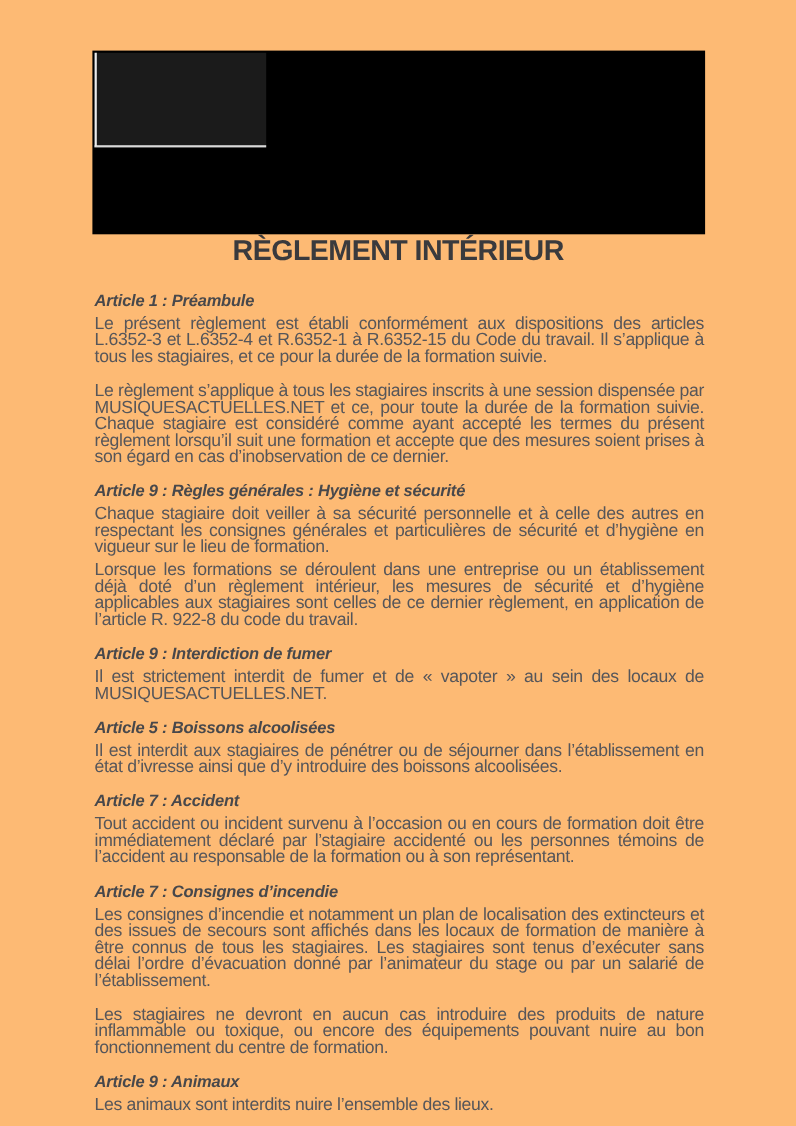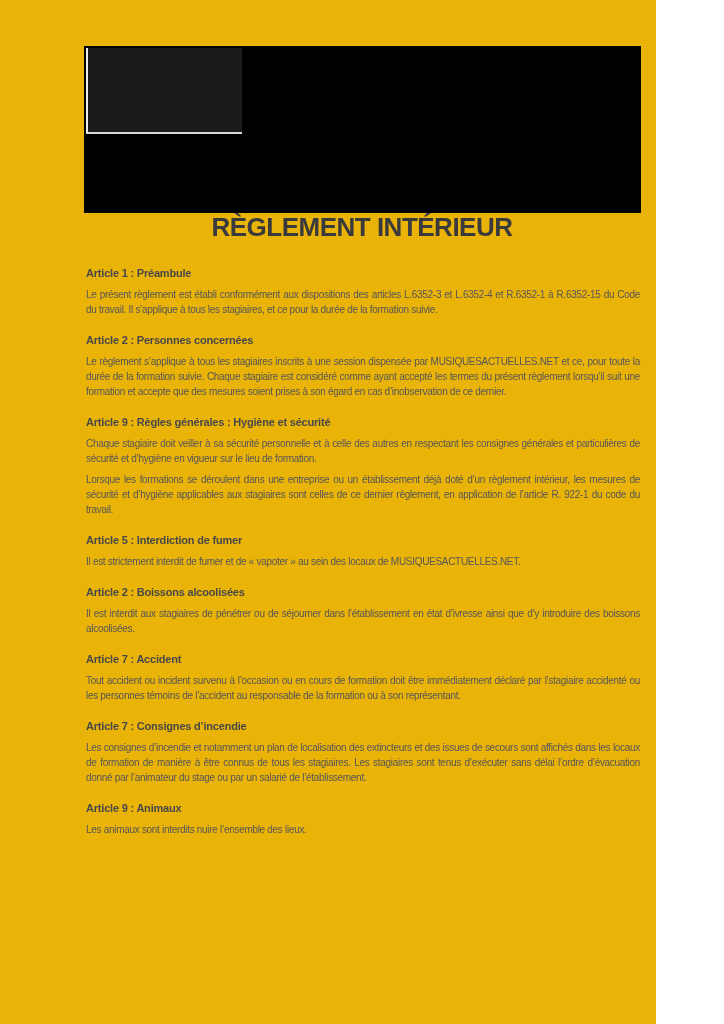--- a/index.html
+++ b/index.html
@@ -2,23 +2,23 @@
 <html lang="fr"><head>
 <meta charset="utf-8">
 <style>
   html, body {
     margin: 0;
     padding: 0;
     background: #ffffff;
   }
   .page {
     position: relative;
-    width: 656px;
+    width: 724px;
     height: 1024px;
-    background: #eab308;
+    background: #fdba74;
     font-family: "Liberation Sans", "DejaVu Sans", sans-serif;
     overflow: hidden;
   }
   
   .logo-redacted {
     position: absolute;
     left: 84px;
     top: 46px;
     width: 557px;
     height: 167px;
@@ -53,29 +53,30 @@
     position: absolute;
     left: 86px;
     top: 266px;
     width: 554px;
   }
   .article {
     margin: 0 0 16px 0;
   }
   .article h2 {
     margin: 0 0 6px 0;
-    font-size: 11px;
+    font-size: 15px;
     font-weight: bold;
     letter-spacing: -0.2px;
     color: #48484b;
     line-height: 15px;
+    font-style: italic;
   }
   .article p {
     margin: 0 0 6px 0;
-    font-size: 10px;
+    font-size: 16px;
     letter-spacing: -0.3px;
     color: #56565a;
     line-height: 15px;
     text-align: justify;
   }
   .article p:last-child {
     margin-bottom: 0;
   }
 </style>
 </head>
@@ -90,51 +91,51 @@
   <h1 class="doc-title">RÈGLEMENT INTÉRIEUR</h1>
 
   <main class="content">
 
     <section class="article">
       <h2>Article 1 : Préambule</h2>
       <p>Le présent règlement est établi conformément aux dispositions des articles L.6352-3 et L.6352-4 et R.6352-1 à R.6352-15 du Code du travail. Il s’applique à tous les stagiaires, et ce pour la durée de la formation suivie.</p>
     </section>
 
     <section class="article">
-      <h2>Article 2 : Personnes concernées</h2>
       <p>Le règlement s’applique à tous les stagiaires inscrits à une session dispensée par MUSIQUESACTUELLES.NET et ce, pour toute la durée de la formation suivie. Chaque stagiaire est considéré comme ayant accepté les termes du présent règlement lorsqu’il suit une formation et accepte que des mesures soient prises à son égard en cas d’inobservation de ce dernier.</p>
     </section>
 
     <section class="article">
       <h2>Article 9 : Règles générales : Hygiène et sécurité</h2>
       <p>Chaque stagiaire doit veiller à sa sécurité personnelle et à celle des autres en respectant les consignes générales et particulières de sécurité et d’hygiène en vigueur sur le lieu de formation.</p>
-      <p>Lorsque les formations se déroulent dans une entreprise ou un établissement déjà doté d’un règlement intérieur, les mesures de sécurité et d’hygiène applicables aux stagiaires sont celles de ce dernier règlement, en application de l’article R. 922-1 du code du travail.</p>
+      <p>Lorsque les formations se déroulent dans une entreprise ou un établissement déjà doté d’un règlement intérieur, les mesures de sécurité et d’hygiène applicables aux stagiaires sont celles de ce dernier règlement, en application de l’article R. 922-8 du code du travail.</p>
     </section>
 
     <section class="article">
-      <h2>Article 5 : Interdiction de fumer</h2>
+      <h2>Article 9 : Interdiction de fumer</h2>
       <p>Il est strictement interdit de fumer et de « vapoter » au sein des locaux de MUSIQUESACTUELLES.NET.</p>
     </section>
 
     <section class="article">
-      <h2>Article 2 : Boissons alcoolisées</h2>
+      <h2>Article 5 : Boissons alcoolisées</h2>
       <p>Il est interdit aux stagiaires de pénétrer ou de séjourner dans l’établissement en état d’ivresse ainsi que d’y introduire des boissons alcoolisées.</p>
     </section>
 
     <section class="article">
       <h2>Article 7 : Accident</h2>
       <p>Tout accident ou incident survenu à l’occasion ou en cours de formation doit être immédiatement déclaré par l’stagiaire accidenté ou les personnes témoins de l’accident au responsable de la formation ou à son représentant.</p>
     </section>
 
     <section class="article">
       <h2>Article 7 : Consignes d’incendie</h2>
       <p>Les consignes d’incendie et notamment un plan de localisation des extincteurs et des issues de secours sont affichés dans les locaux de formation de manière à être connus de tous les stagiaires. Les stagiaires sont tenus d’exécuter sans délai l’ordre d’évacuation donné par l’animateur du stage ou par un salarié de l’établissement.</p>
     </section>
 
     <section class="article">
+      <p>Les stagiaires ne devront en aucun cas introduire des produits de nature inflammable ou toxique, ou encore des équipements pouvant nuire au bon fonctionnement du centre de formation.</p>
     </section>
 
     <section class="article">
       <h2>Article 9 : Animaux</h2>
       <p>Les animaux sont interdits nuire l’ensemble des lieux.</p>
     </section>
 
   </main>
 </div>
 

